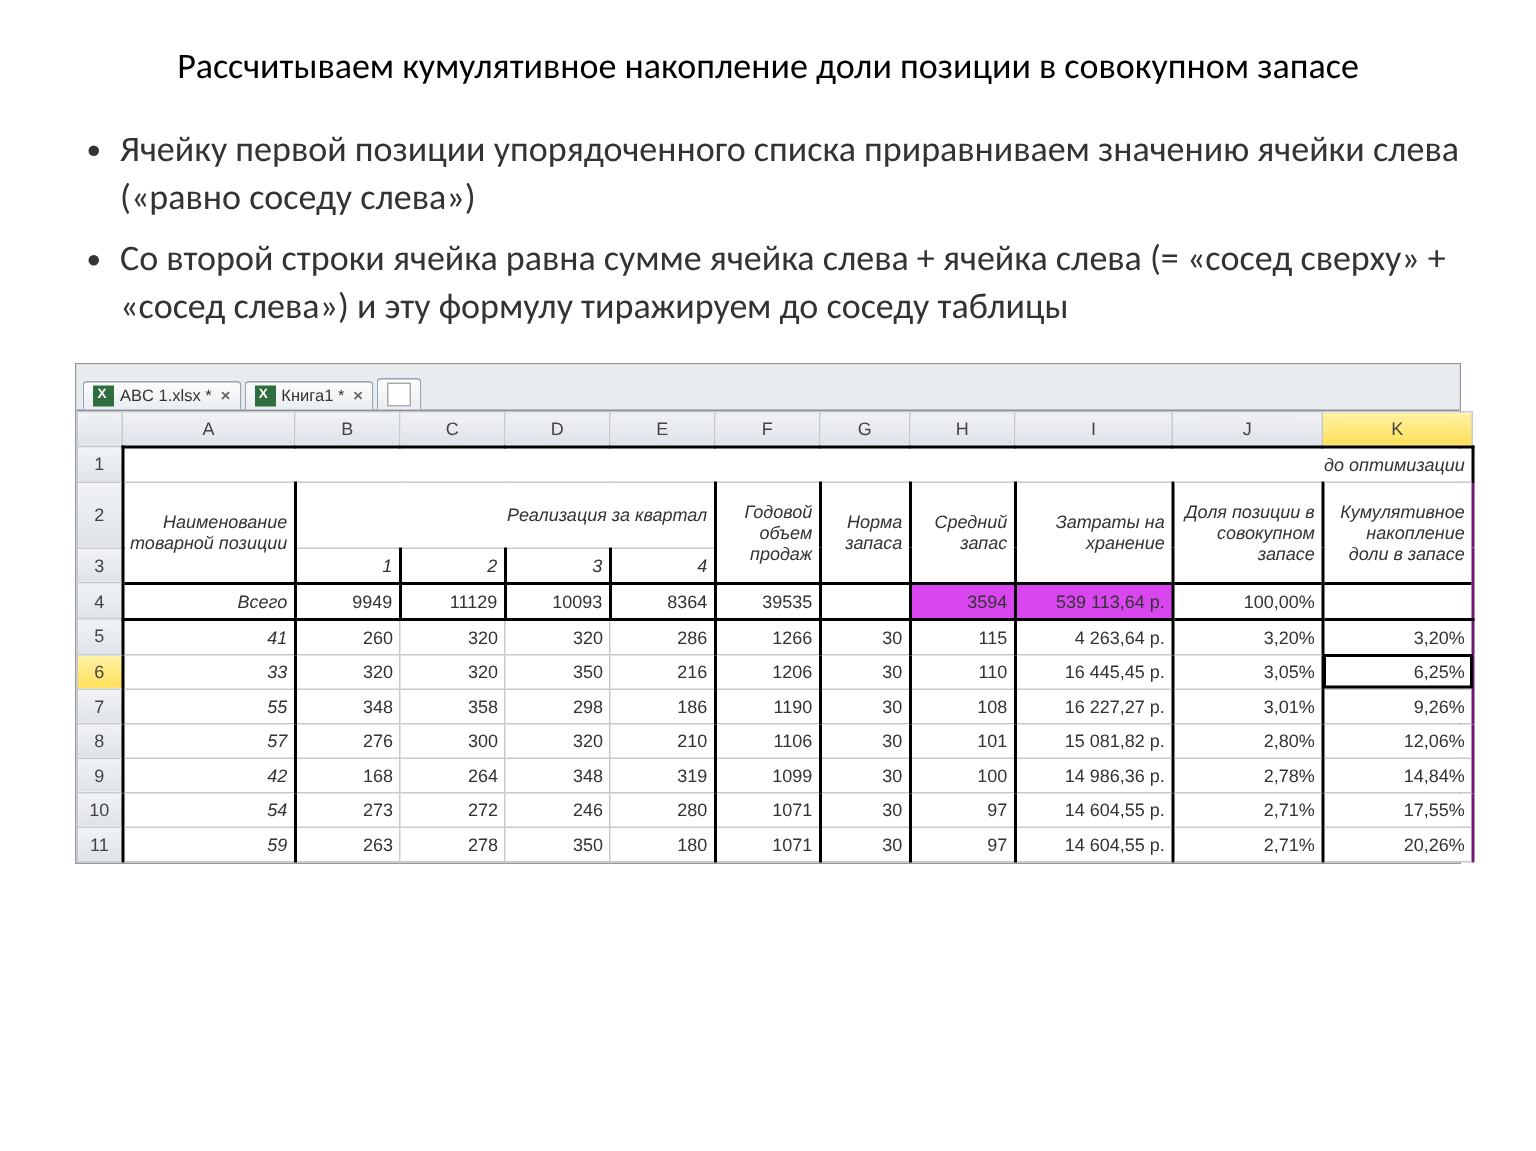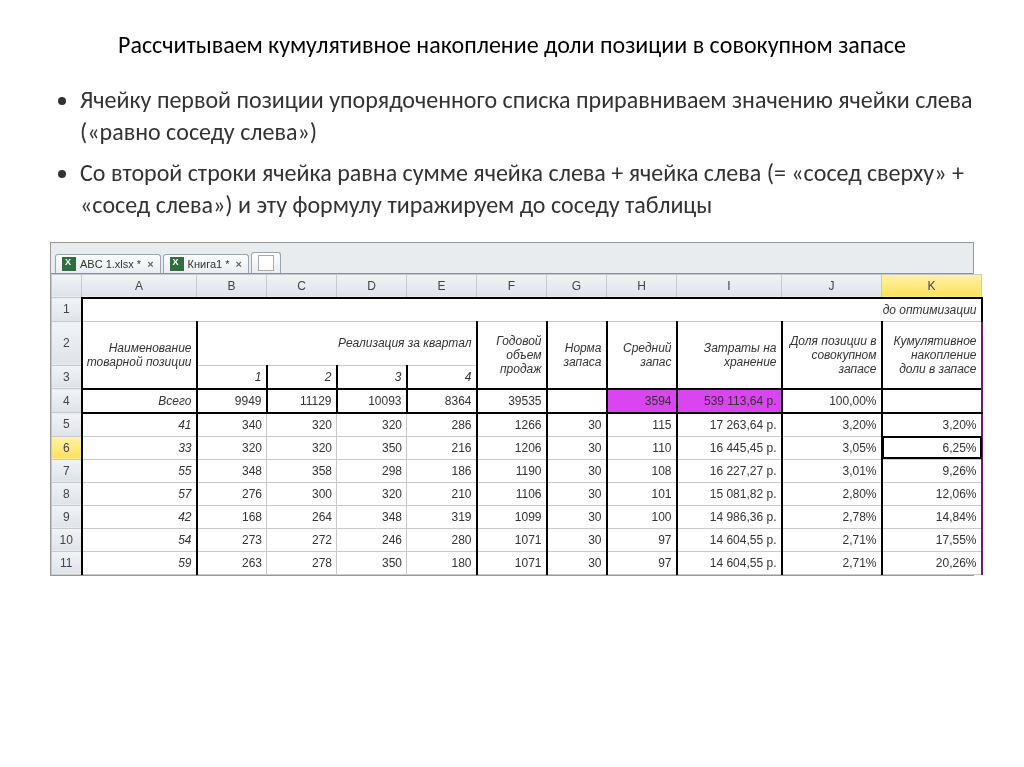--- a/index.html
+++ b/index.html
@@ -124,28 +124,28 @@
         <td class="lb tb bb">39535</td>
         <td class="lb tb bb"></td>
         <td class="lb tb bb yl">3594</td>
         <td class="lb tb bb yl">539 113,64 р.</td>
         <td class="lb tb bb">100,00%</td>
         <td class="lb tb bb rb"></td>
       </tr>
       <tr>
         <td class="rowh">5</td>
         <td class="hcell lb">41</td>
-        <td class="lb">340</td>
+        <td class="lb">260</td>
             <td>320</td>
             <td>320</td>
             <td>286</td>
         <td class="lb">1266</td>
             <td class="lb">30</td>
             <td class="lb">115</td>
-            <td class="lb">17 263,64 р.</td>
+            <td class="lb">4 263,64 р.</td>
             <td class="lb">3,20%</td>
             <td class="lb rb">3,20%</td>
       </tr>
       <tr>
         <td class="rowh selrow">6</td>
         <td class="hcell lb">33</td>
         <td class="lb">320</td>
             <td>320</td>
             <td>350</td>
             <td>216</td>

